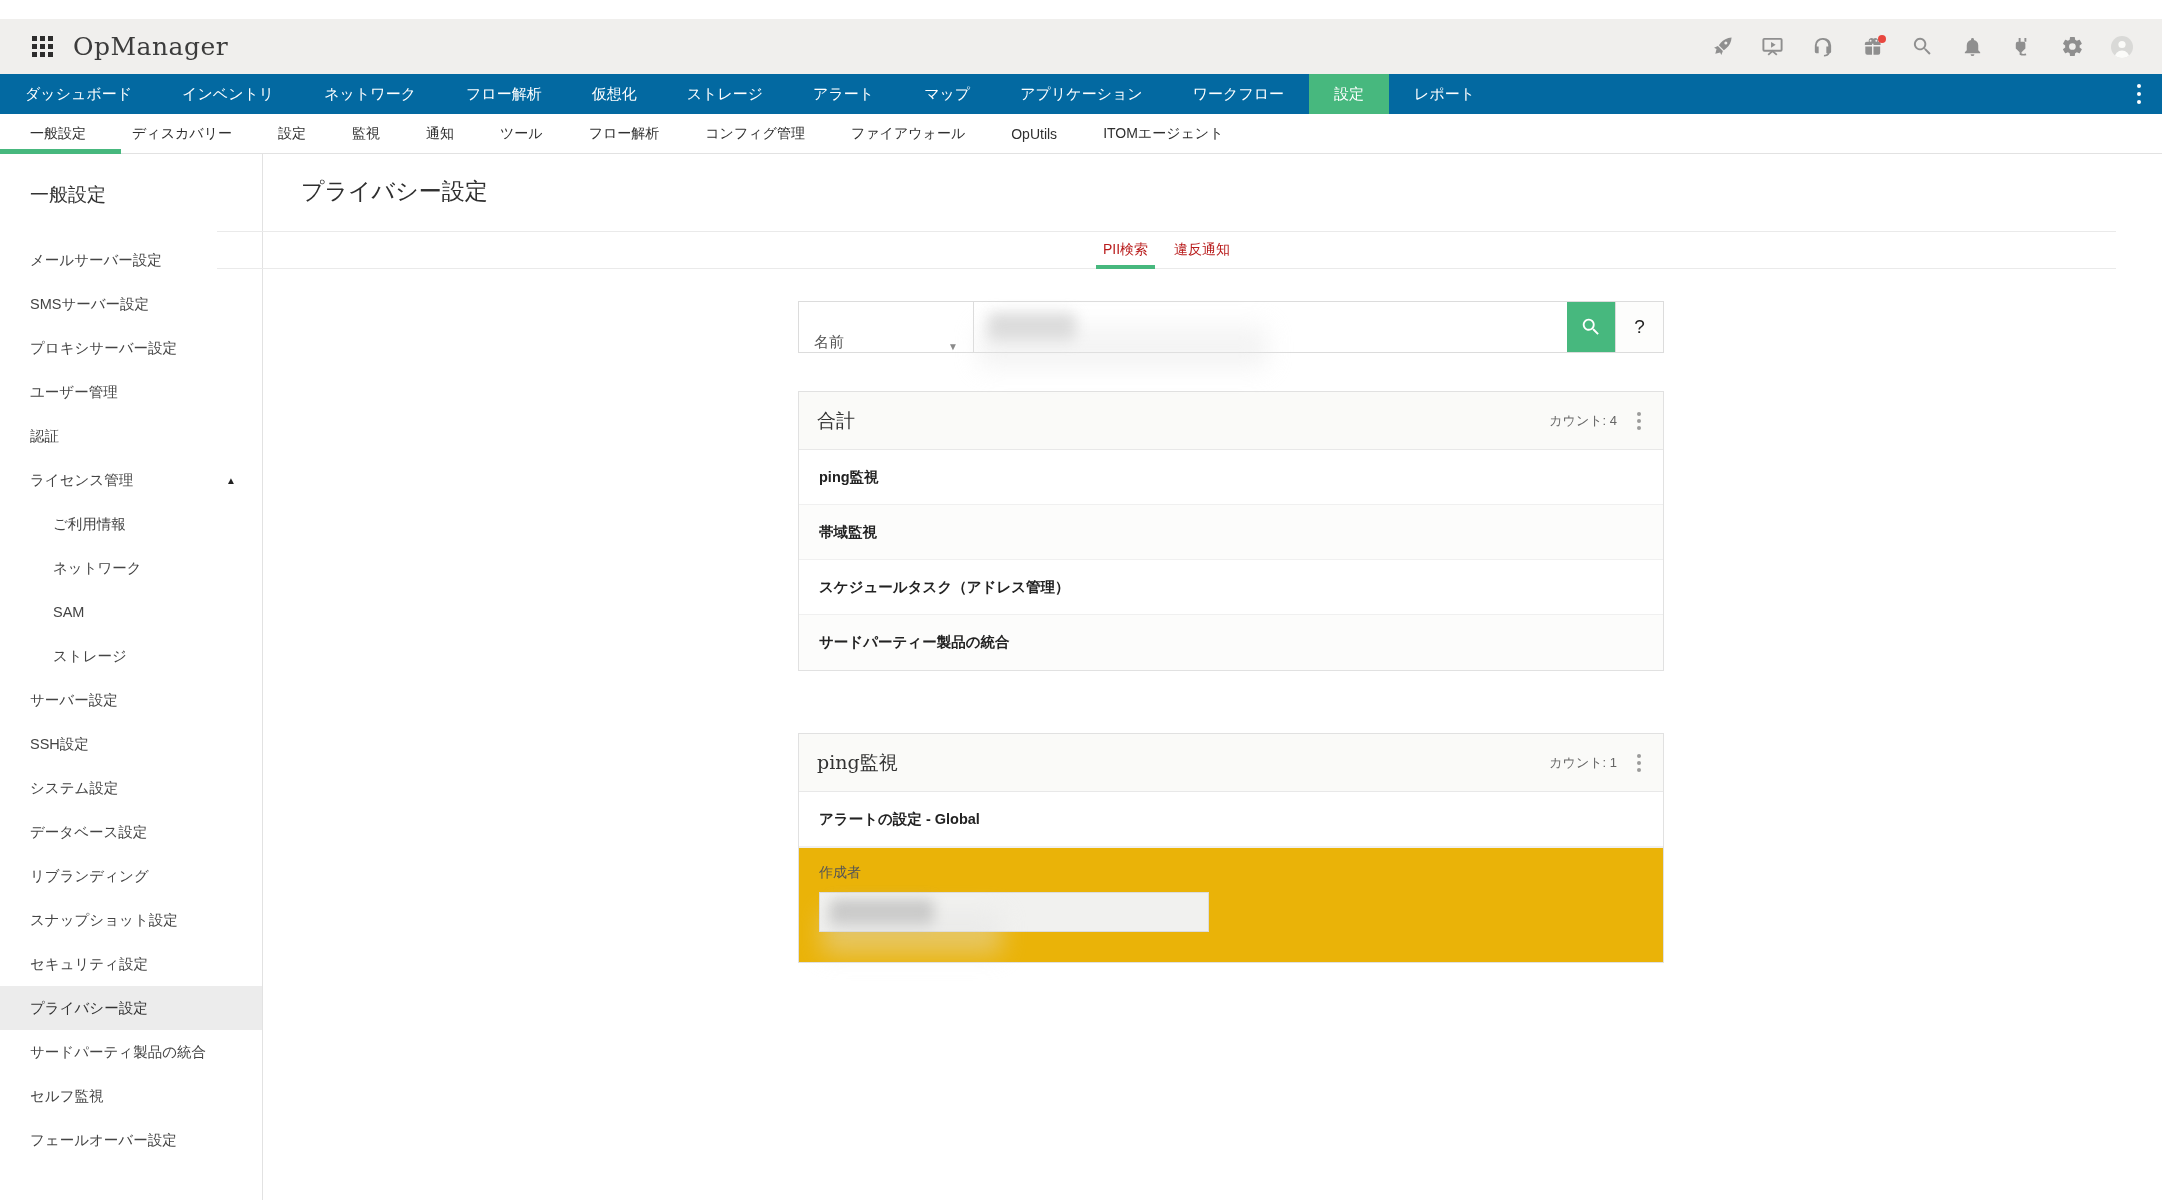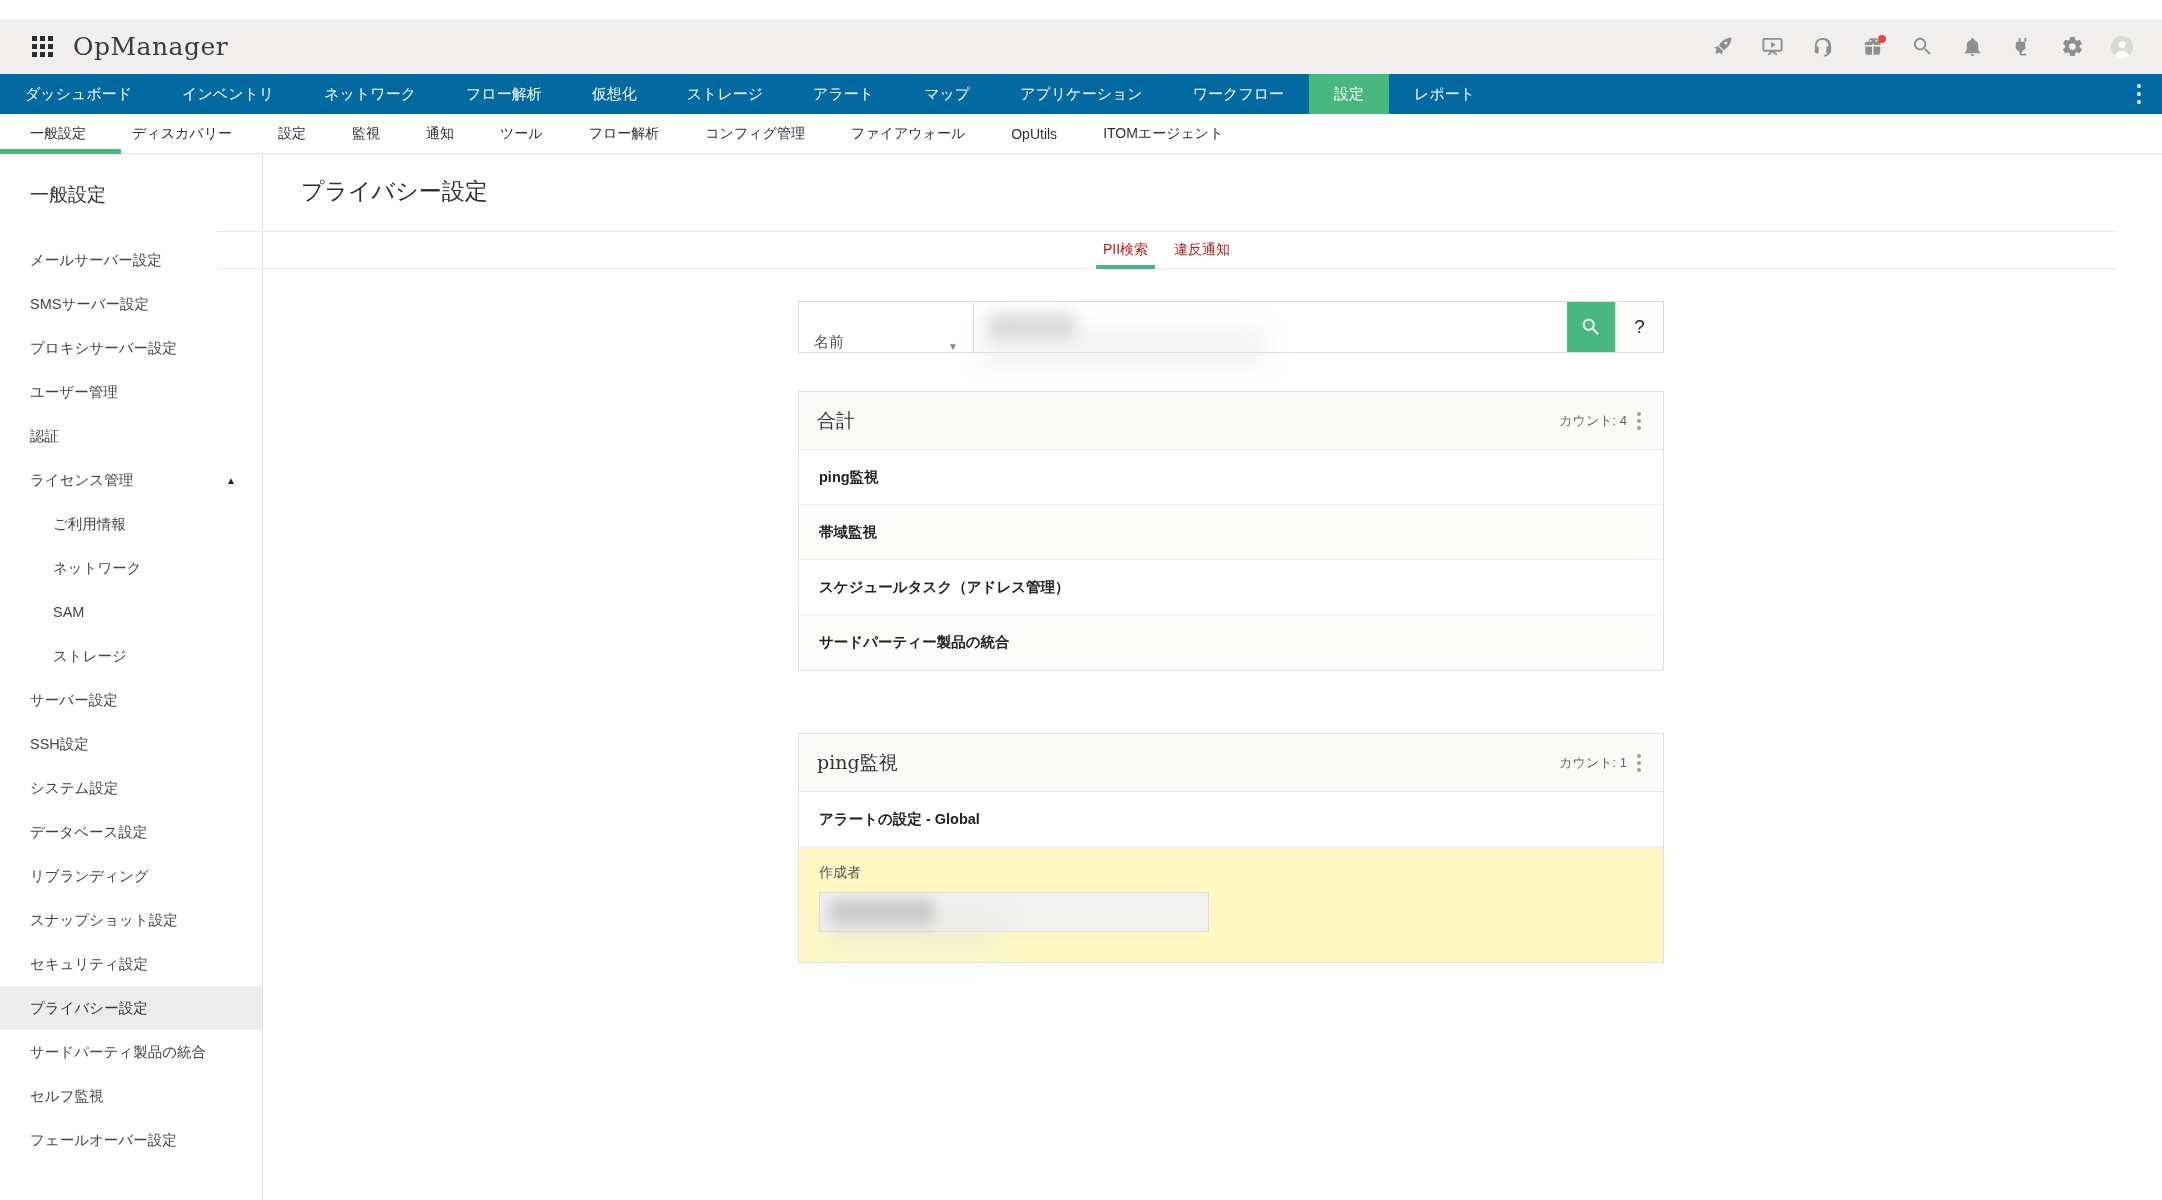--- a/index.html
+++ b/index.html
@@ -48,28 +48,28 @@
   .redact { position:absolute; background:#bcbcbc; opacity:.55; filter:blur(7px); border-radius:6px; }
   .redact.faint { background:#e3e3e3; opacity:.4; filter:blur(12px); }
   .search-btn { width:48px; background:#47b87e; display:flex; align-items:center; justify-content:center; cursor:pointer; }
   .search-btn svg { width:22px; height:22px; }
   .help-btn { width:48px; border-left:1px solid #dcdcdc; background:#fdfdfc; display:flex; align-items:center; justify-content:center; font-size:19px; color:#222; cursor:pointer; }
 
   .card { border:1px solid #e1e1e1; margin-top:38px; background:#fff; }
   .card + .card { margin-top:62px; }
   .card-header { height:58px; background:#fafaf8; border-bottom:1px solid #e8e8e8; display:flex; align-items:center; padding:0 18px; }
   .card-title { font-size:19px; color:#333; font-family:"DejaVu Serif","Liberation Serif",serif; }
-  .card-right { margin-left:auto; display:flex; align-items:center; gap:6px; }
+  .card-right { margin-left:auto; display:flex; align-items:center; gap:16px; }
   .count-label { font-size:13px; color:#666; }
   .dots-menu { display:flex; flex-direction:column; gap:3px; cursor:pointer; padding:4px; }
   .dots-menu i { width:4px; height:4px; border-radius:50%; background:#9b9b9b; display:block; }
   .card-row { height:55px; display:flex; align-items:center; padding:0 20px; border-bottom:1px solid #f0f0f0; font-weight:bold; font-size:14.5px; color:#222; background:#fff; cursor:pointer; }
   .card-row:last-of-type { border-bottom:none; }
   .card-row.alt { background:#fcfcfb; }
-  .creator-section { background:#fef9c3; border-top:1px solid #f0f0f0; padding:16px 20px 30px; }
+  .creator-section { background:#eab308; border-top:1px solid #f0f0f0; padding:16px 20px 30px; }
   .creator-label { font-size:14px; color:#555; }
   .creator-box { margin-top:10px; width:390px; height:40px; background:#f1f1ef; border:1px solid #dcdcdc; position:relative; }
 </style>
 </head>
 <body>
 
 <div class="topbar">
   <div class="grid-icon">
     <i></i>
       <i></i>

